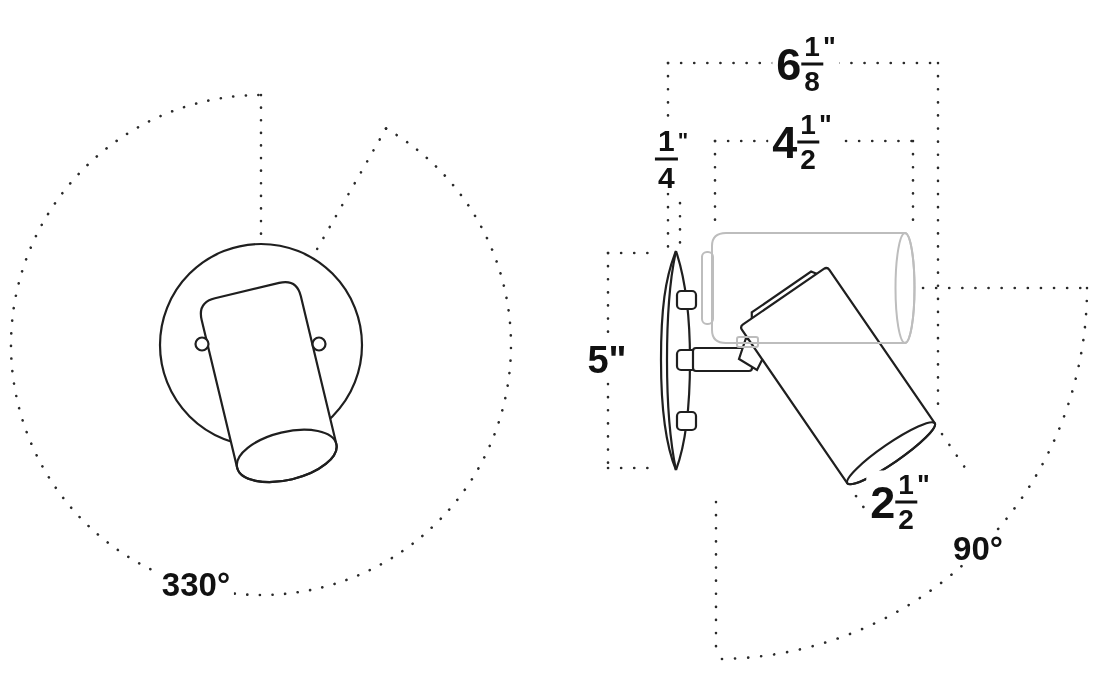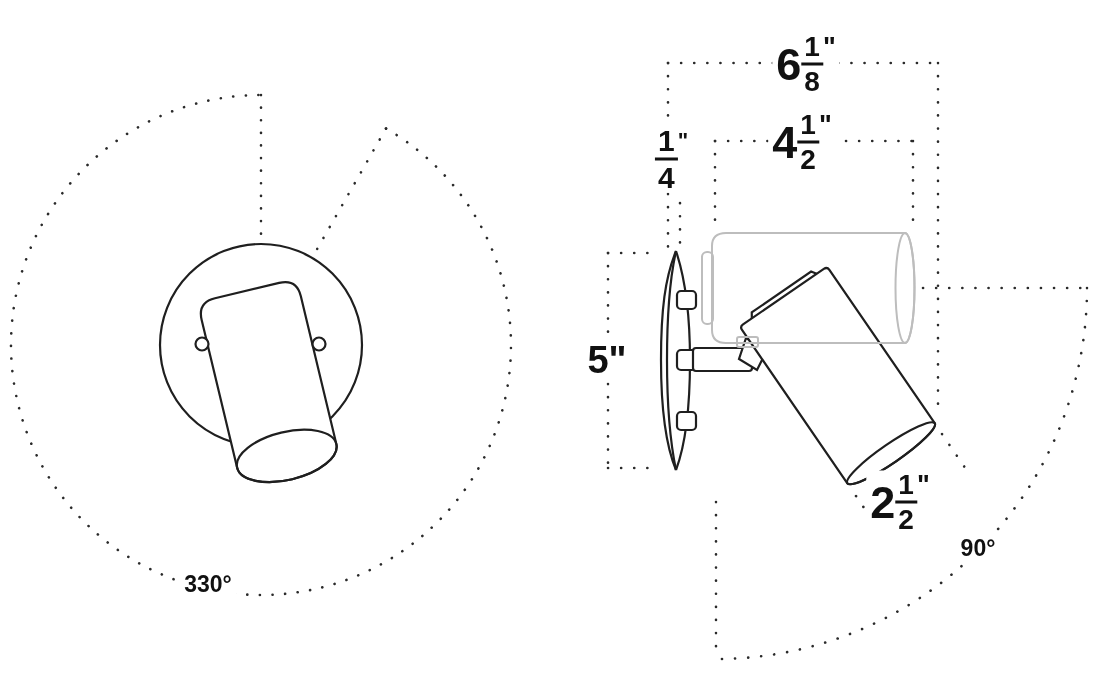--- a/index.html
+++ b/index.html
@@ -15,21 +15,21 @@
     white-space:nowrap;
   }
   .whole{font-size:45px;letter-spacing:-1px;}
   .frac{display:flex;flex-direction:column;align-items:center;font-size:28px;margin-left:1px;}
   .frac .num{padding:0 3px 2px;border-bottom:3px solid #111;}
   .frac .den{padding-top:2px;}
   .unit{font-size:27px;align-self:flex-start;margin-top:1px;}
   .small .frac{font-size:30px;}
   .small .unit{font-size:22px;margin-top:4px;}
   .plain{font-size:38px;}
-  .deg{font-size:23px;}
+  .deg{font-size:33px;}
 </style>
 </head>
 <body>
 
 <div class="canvas">
 
   <svg width="1116" height="682" viewBox="0 0 1116 682">
 
     <g fill="none" stroke="#1f1f1f" stroke-width="2.2">
 
@@ -90,21 +90,21 @@
         <path d="M 608 468 L 657 468"></path>
         <path d="M 923 288 L 1087 288"></path>
         <path d="M 716 502 L 716 659"></path>
         <path d="M 1087 288 A 371 371 0 0 1 716 659"></path>
         <path d="M 942 434 L 970 475"></path>
         <path d="M 856 496 L 877 527"></path>
       </g>
     </g>
   </svg>
 
-  <div class="lbl deg" style="left:208px;top:584px">
+  <div class="lbl deg" style="left:196px;top:584px">
     <span>330°</span>
   </div>
 
   <div class="lbl" style="left:806px;top:64px">
     <span class="whole">6</span>
     <span class="frac">
       <span class="num">1</span>
       <span class="den">8</span>
     </span>
     <span class="unit">"</span>

